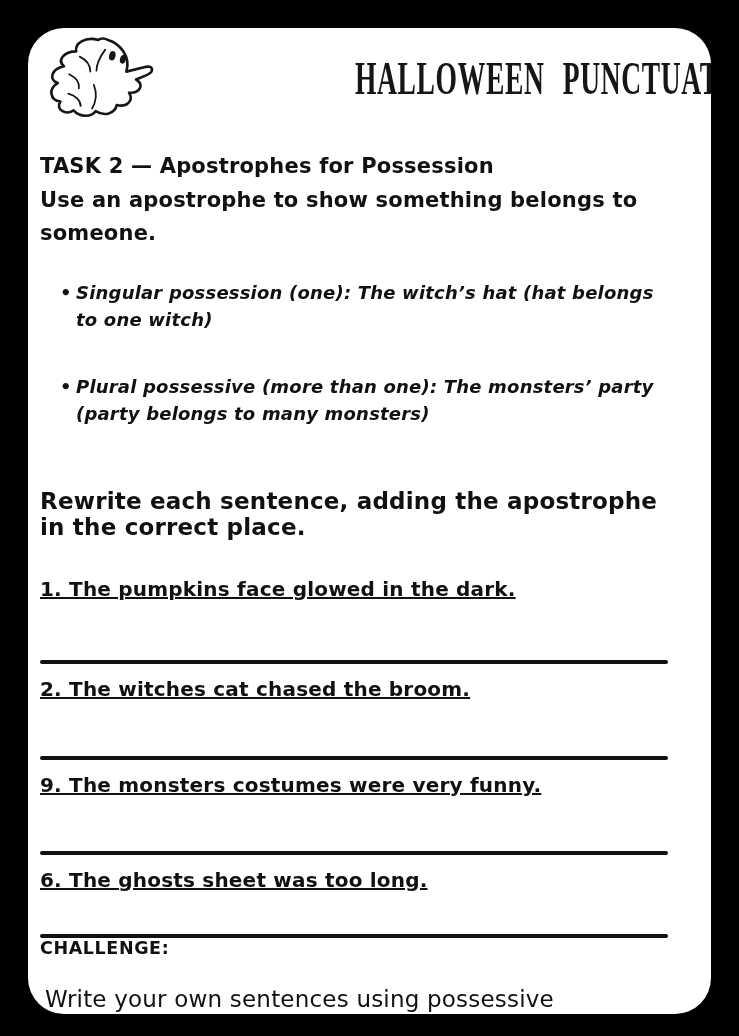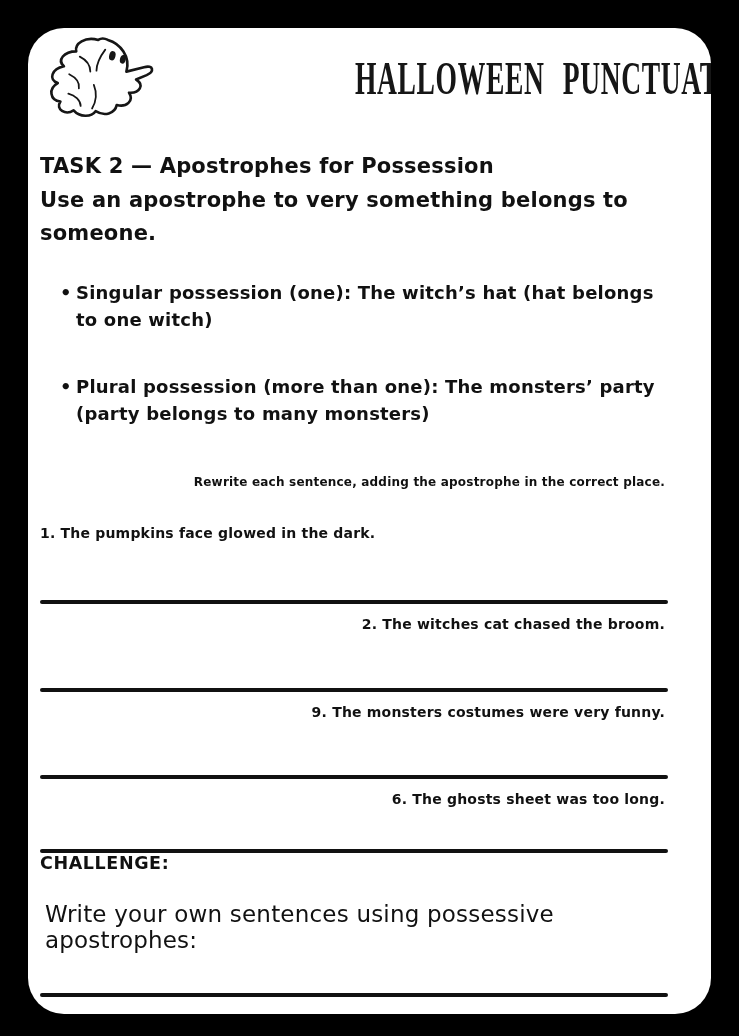--- a/index.html
+++ b/index.html
@@ -46,51 +46,52 @@
     margin-top:26px;
     font-size:21px;
     font-weight:bold;
     line-height:1.6;
     letter-spacing:0.2px;
   }
   .bullets{
     list-style:none;
     margin:28px 0 12px 0;
     padding:0 0 0 36px;
+    font-style:italic;
   }
   .bullets li{
     position:relative;
     font-size:18px;
     font-weight:bold;
     line-height:1.5;
     letter-spacing:0.2px;
   }
   .bullets li + li{margin-top:40px;}
   .bullets li::before{
     content:"•";
     position:absolute;
     left:-16px;
     top:0;
     font-size:18px;
   }
   .rewrite{
-    margin-top:48px;
-    font-size:12px;
+    margin-top:61px;
+    font-size:23px;
     font-weight:bold;
     letter-spacing:0.2px;
-    text-align:right;
   }
   .q-text{
-    font-size:14px;
+    font-size:20px;
     font-weight:bold;
     letter-spacing:0.2px;
     line-height:1.4;
+    text-decoration:underline;
   }
   .q1{margin-top:35px;}
-  .q2,.q3,.q4{margin-top:11px;text-align:right;}
+  .q2,.q3,.q4{margin-top:11px;}
   .answer-line{
     height:4px;
     background:#111111;
     border-radius:2px;
     width:628px;
   }
   .al1{margin-top:57px;}
   .al2{margin-top:53px;}
   .al3{margin-top:52px;}
   .al4{margin-top:40px;}
@@ -136,26 +137,26 @@
     </div>
 
     <div class="title-wrap">
       <span class="title">HALLOWEEN PUNCTUATION PRACTICE</span>
     </div>
 
   </div>
 
   <div class="task-head">
     <div>TASK 2 — Apostrophes for Possession</div>
-    <div>Use an apostrophe to very something belongs to someone.</div>
+    <div>Use an apostrophe to show something belongs to someone.</div>
   </div>
 
   <ul class="bullets">
     <li>Singular possession (one): The witch’s hat (hat belongs to one witch)</li>
-    <li>Plural possession (more than one): The monsters’ party (party belongs to many monsters)</li>
+    <li>Plural possessive (more than one): The monsters’ party (party belongs to many monsters)</li>
   </ul>
 
   <div class="rewrite">Rewrite each sentence, adding the apostrophe in the correct place.</div>
 
   <div class="q-text q1">1. The pumpkins face glowed in the dark.</div>
   <div class="answer-line al1"></div>
 
   <div class="q-text q2">2. The witches cat chased the broom.</div>
   <div class="answer-line al2"></div>
 

